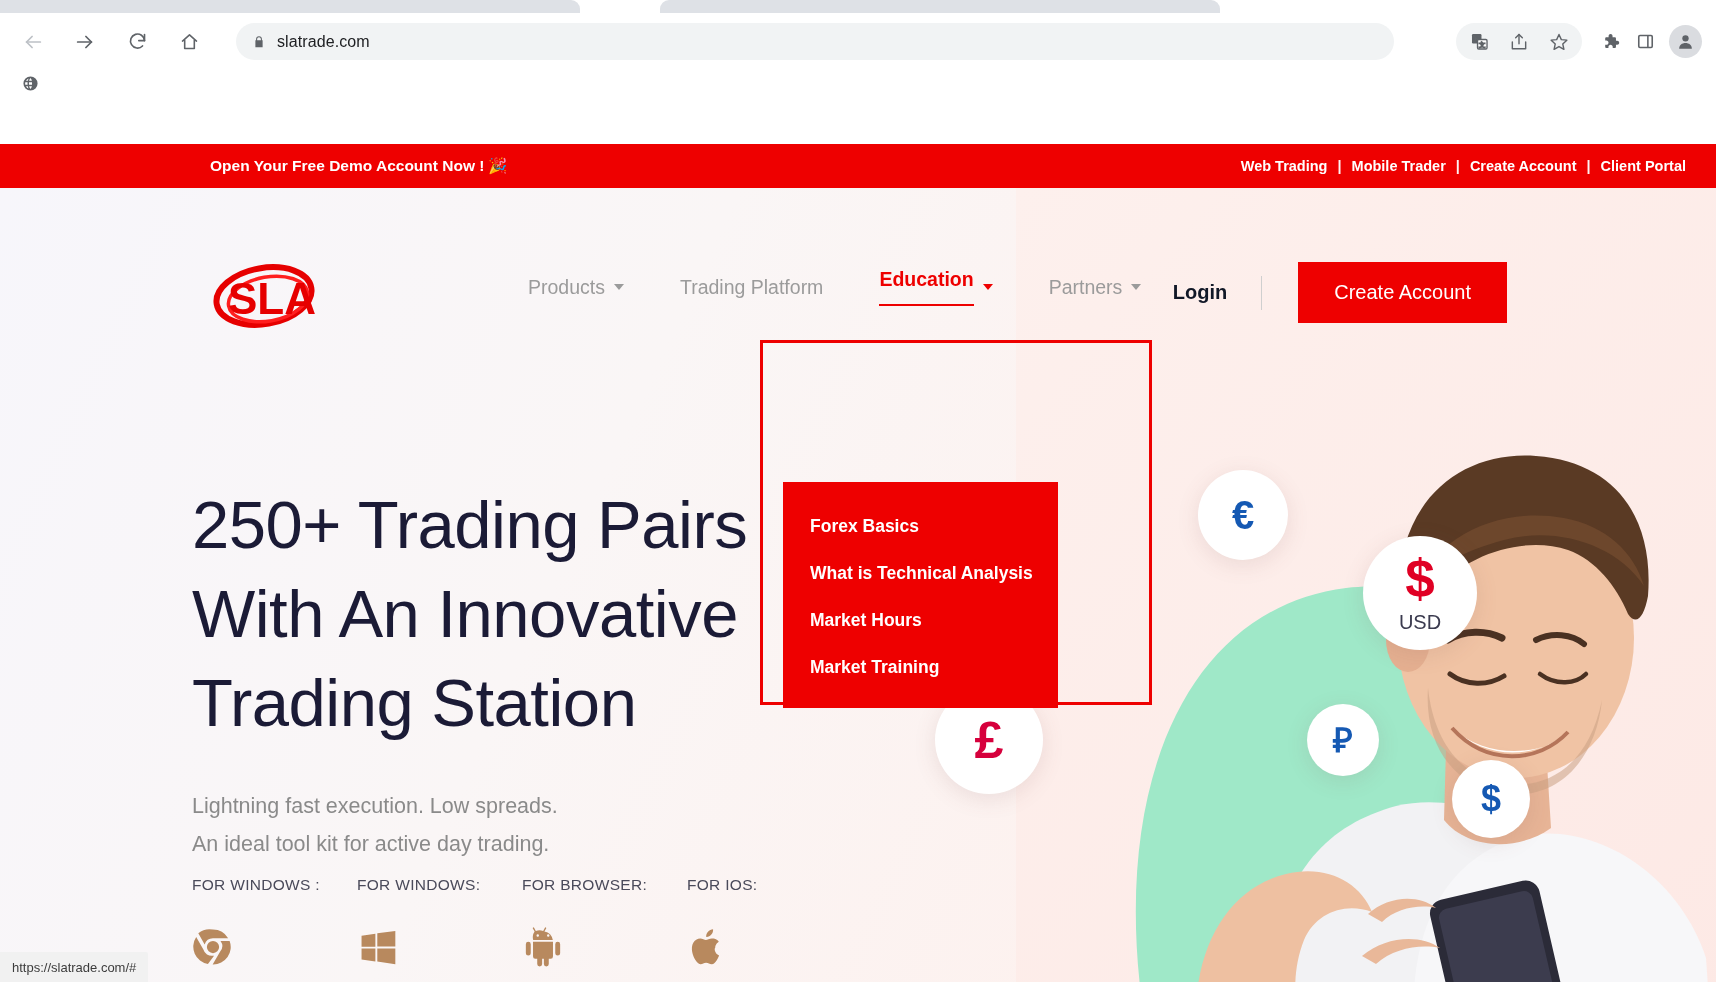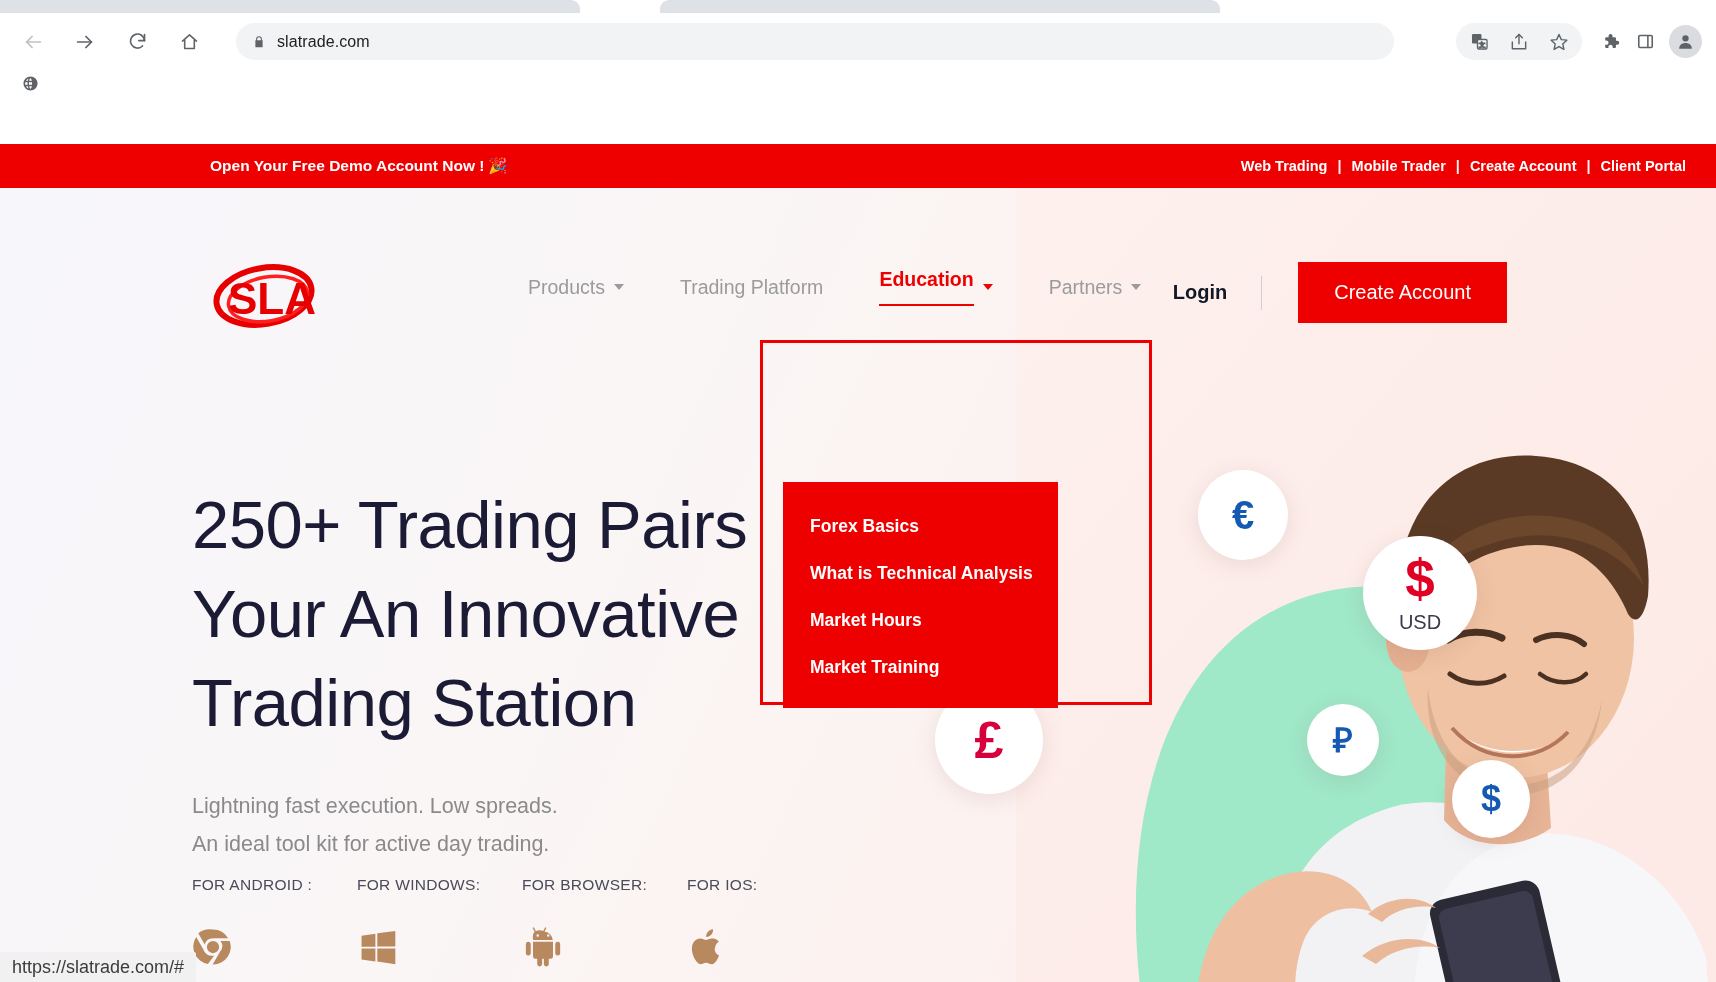--- a/index.html
+++ b/index.html
@@ -173,21 +173,21 @@
   }
   .badge .sym { font-weight:bold; line-height:1; }
   .badge .code { font-size:20px; color:#3b3b4f; margin-top:6px; }
 
   
   .statusbar {
     position:absolute; left:0; bottom:0; height:30px; background:#f1f1f1;
     display:flex; align-items:center; padding:0 12px; z-index:60;
     border-top-right-radius:2px;
   }
-  .statusbar span { font-size:18px; color:#3c3c3c; }
+  .statusbar span { font-size:13px; color:#3c3c3c; }
 </style>
 </head>
 <body>
 
 <div class="browser">
 
   <div class="tabstrip">
     <div class="tab-ghost a"></div>
     <div class="tab-ghost b"></div>
   </div>
@@ -411,31 +411,31 @@
       <div class="dd-outline"></div>
       <div class="dropdown">
         <div class="dd-item">Forex Basics</div>
         <div class="dd-item">What is Technical Analysis</div>
         <div class="dd-item">Market Hours</div>
         <div class="dd-item">Market Training</div>
       </div>
 
       <div class="hero-copy">
         <div class="headline">250+ Trading Pairs</div>
-        <div class="headline">Your An Innovative</div>
+        <div class="headline">With An Innovative</div>
         <div class="headline">Trading Station</div>
         <div class="sub">
           <p>Lightning fast execution. Low spreads.</p>
           <p>An ideal tool kit for active day trading.</p>
         </div>
       </div>
 
       <div class="platforms">
         <div class="plat">
-          <div class="plat-label">FOR ANDROID :</div>
+          <div class="plat-label">FOR WINDOWS :</div>
           <div class="plat-ico">
             <svg width="42" height="42" viewBox="0 0 24 24" fill="currentColor">
                 <path d="M12 2a10 10 0 0 1 8.66 5H12a5 5 0 0 0-4.77 3.5L3.6 4.2A10 10 0 0 1 12 2zM2.4 6.3l4.1 7.1A5 5 0 0 0 12 17c.2 0 .4 0 .6 0l-3.5 4.7A10 10 0 0 1 2.4 6.3zM12 15.5a3.5 3.5 0 1 1 0-7 3.5 3.5 0 0 1 0 7zm9.5-7A10 10 0 0 1 12 22h-.2l4.3-7.4A5 5 0 0 0 16.3 8.5z"></path>
               </svg>
           </div>
         </div>
         <div class="plat">
           <div class="plat-label">FOR WINDOWS:</div>
           <div class="plat-ico">
             <svg width="42" height="42" viewBox="0 0 24 24" fill="currentColor">

